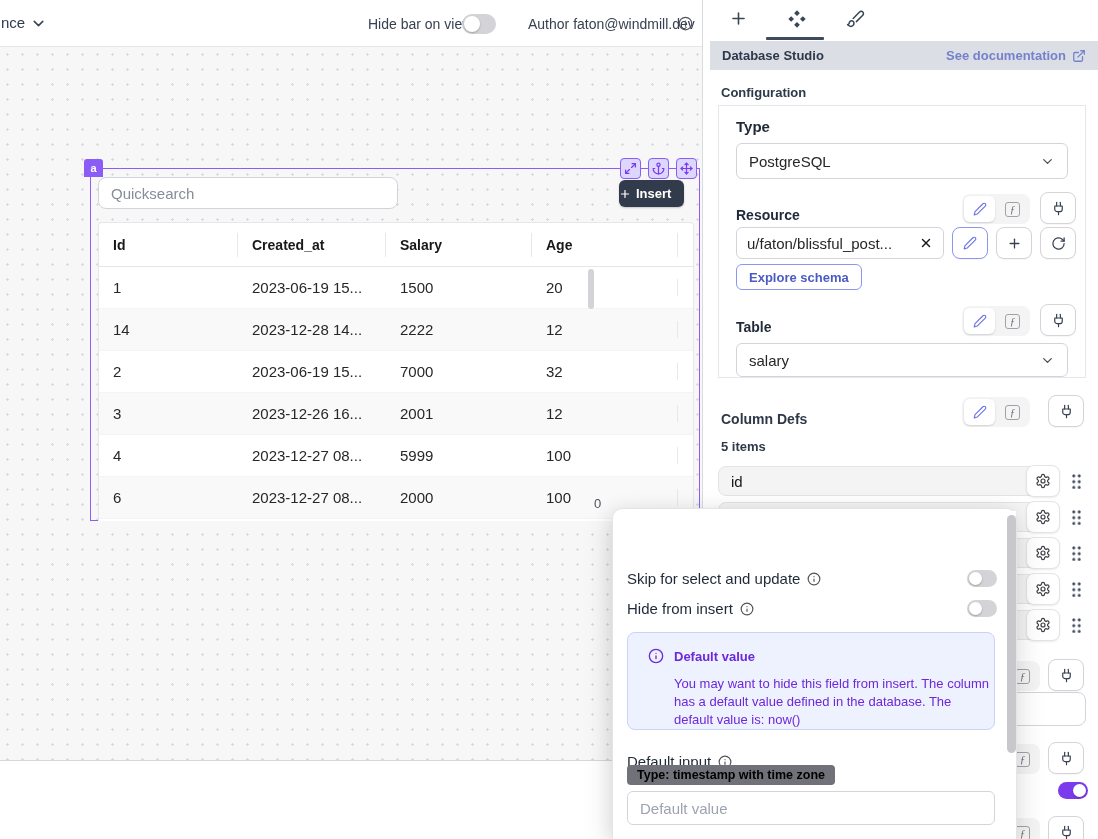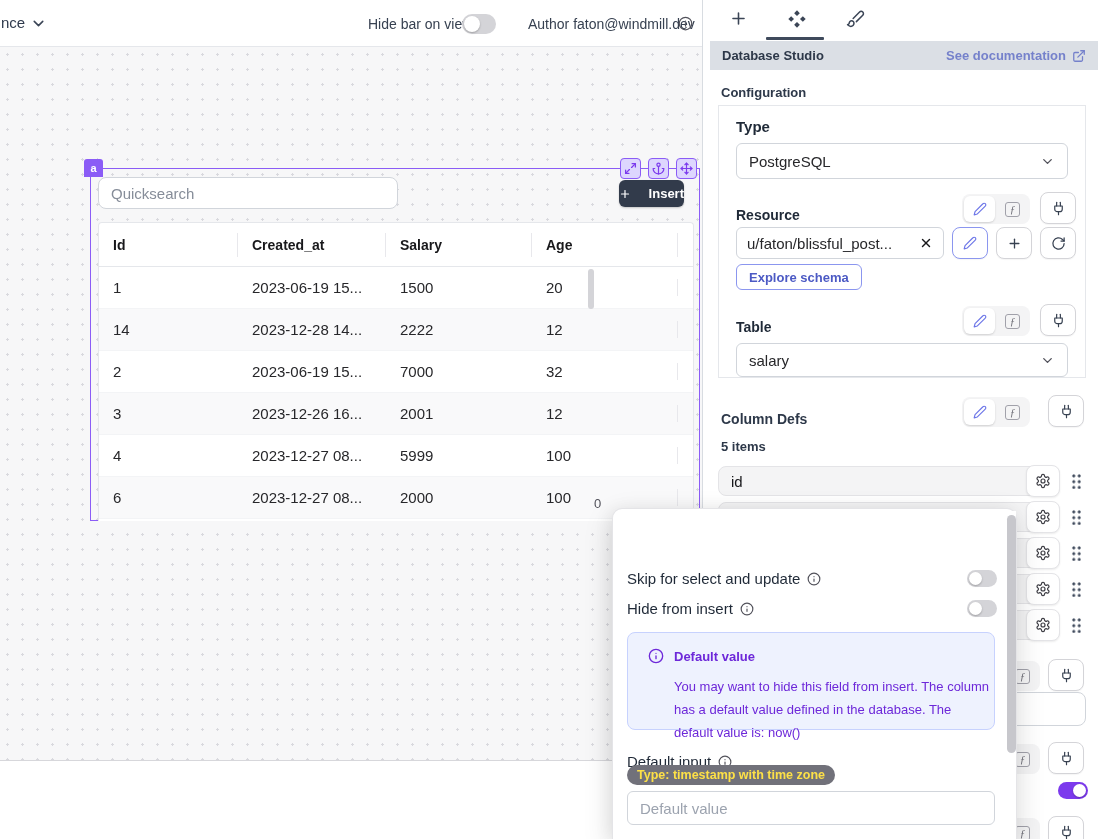--- a/index.html
+++ b/index.html
@@ -20,21 +20,21 @@
   
   .canvas{left:0;top:47px;width:702px;height:714px;background-color:#f7f7f8;
     background-image:radial-gradient(#d9d9de 1.2px, transparent 1.3px);
     background-size:15px 15px;border-bottom:1px solid #d7d7db;}
   .sel-rect{left:90px;top:121px;width:610px;height:353px;border:1.5px solid var(--selection);}
   .comp-badge{left:84px;top:112px;width:19px;height:18px;background:var(--selection);color:#fff;
     font-size:11px;font-weight:700;display:flex;align-items:center;justify-content:center;border-radius:3px 3px 0 0;}
   .ctrl-btn{width:21px;height:21px;background:var(--selection-chip-bg);border:1px solid var(--selection);
     border-radius:4px;display:flex;align-items:center;justify-content:center;color:var(--accent);}
   .insert-btn{left:619px;top:133px;width:65px;height:27px;background:var(--insert-bg);color:#fff;border:none;
-    border-radius:6px;display:flex;align-items:center;justify-content:space-between;gap:5px;font-size:13px;font-weight:700;
+    border-radius:6px;display:flex;align-items:center;justify-content:flex-start;gap:5px;font-size:13px;font-weight:700;
     font-family:"Liberation Sans",sans-serif;box-shadow:0 1px 2px rgba(0,0,0,.2);}
   .qsearch{left:98px;top:130px;width:300px;height:32px;border:1px solid #d1d5db;border-radius:8px;background:#fff;
     padding:12px 12px;font-size:15px;color:#27272a;font-family:"Liberation Sans",sans-serif;outline:none;}
   .qsearch::placeholder{color:#868d99;}
   
   .dtable{left:98px;top:175px;width:596px;height:299px;background:#fff;border:1px solid #e5e7eb;border-bottom:none;
     border-radius:4px 4px 0 0;overflow:hidden;}
   .dt-head{display:flex;height:44px;align-items:center;border-bottom:1px solid #e5e7eb;}
   .dt-th{font-size:14px;font-weight:700;color:#18181b;padding-left:14px;height:24px;line-height:24px;
     border-right:1px solid #e8e8ec;}
@@ -93,23 +93,23 @@
   .popup{left:612px;top:508px;width:405px;height:331px;background:#fff;border:1px solid #e4e4e7;border-bottom:none;
     border-radius:10px 10px 0 0;box-shadow:0 10px 30px rgba(0,0,0,.14), -4px 0 16px rgba(0,0,0,.05);z-index:50;}
   .pp{position:absolute;}
   .pp-title{font-size:16px;font-weight:700;color:#111827;}
   .pp-badge{background:var(--badge-bg);color:var(--badge-text);font-size:12px;font-weight:700;
     padding:3px 9px;border-radius:4px;}
   .pp-row-label{font-size:15px;color:#1f2937;display:flex;align-items:center;gap:7px;}
   .pp-alert{left:14px;top:123px;width:368px;height:98px;background:var(--alert-bg);
     border:1px solid var(--alert-border);border-radius:8px;}
   .pp-alert-title{font-size:13px;font-weight:700;color:var(--alert-text);}
-  .pp-alert-body{font-size:13px;color:var(--alert-text);line-height:23px;width:316px;}
-  .type-badge{display:inline-block;background:var(--type-badge-bg);color:#fde047;font-size:12.5px;font-weight:700;
-    padding:3px 10px;border-radius:10px;}
+  .pp-alert-body{font-size:13px;color:var(--alert-text);line-height:18px;width:316px;}
+  .type-badge{display:inline-block;background:var(--type-badge-bg);color:#000000;font-size:12.5px;font-weight:700;
+    padding:3px 10px;border-radius:4px;}
   .pp-input{border:1px solid #d1d5db;border-radius:6px;background:#fff;padding:0 12px;font-size:15px;
     color:#27272a;font-family:"Liberation Sans",sans-serif;outline:none;width:368px;height:34px;}
   .pp-input::placeholder{color:#9ca3af;}
   .pp-scroll-track{left:392px;top:2px;width:11px;height:329px;background:#fff;}
   .pp-scroll-thumb{left:394px;top:6px;width:9px;height:238px;background:#c7c7cc;border-radius:5px;}
   .info-ic{color:#52525b;flex:none;}
 </style>
 </head>
 <body>
 

